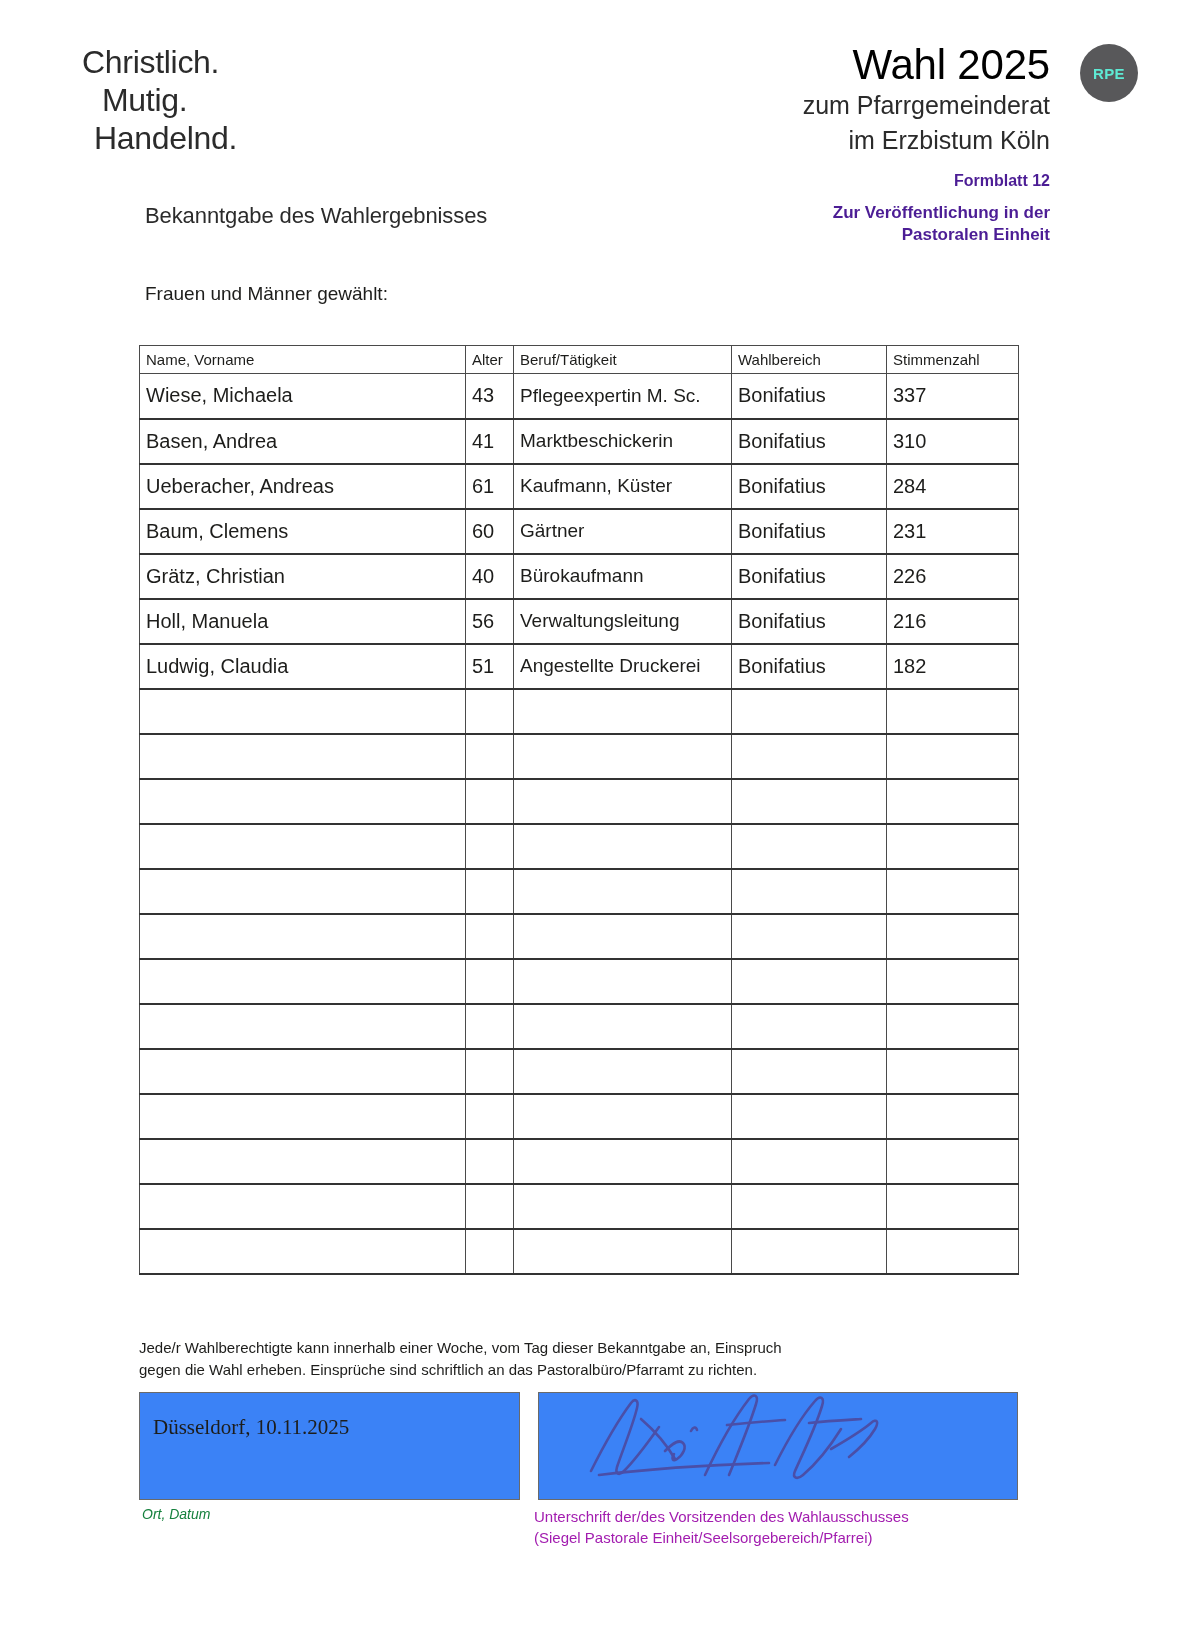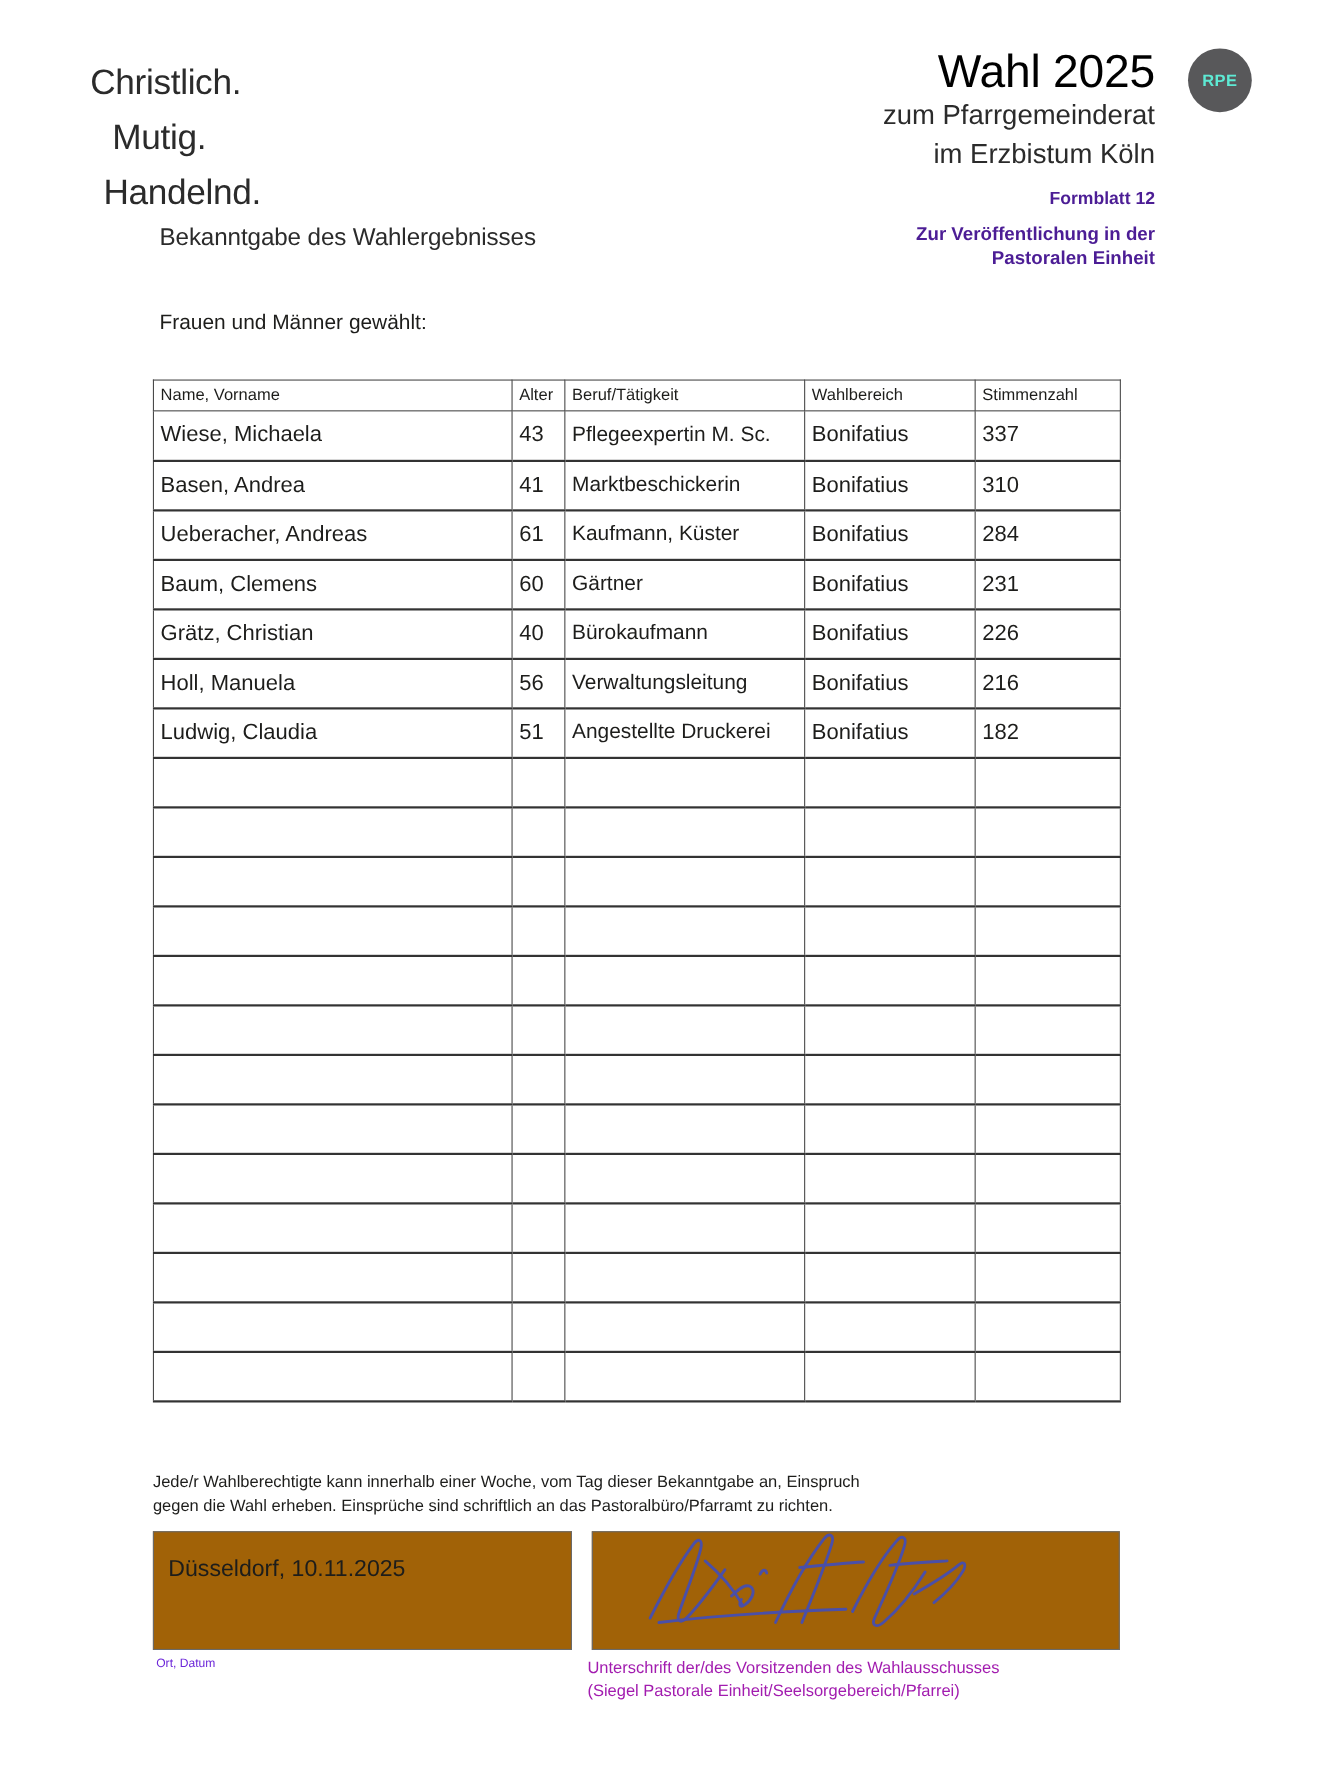--- a/index.html
+++ b/index.html
@@ -25,21 +25,21 @@
   .slogan {
     position: absolute;
     left: 82px;
     top: 44px;
     font-size: 32px;
     line-height: 1.18;
     font-weight: 400;
     letter-spacing: -0.3px;
     color: #2b2b2b;
   }
-  .slogan div { white-space: nowrap; margin-top: 12px; }
+  .slogan div { white-space: nowrap; }
   .slogan .l1 { margin-left: 0px; }
   .slogan .l2 { margin-left: 20px; }
   .slogan .l3 { margin-left: 12px; }
 
   .wahl-block {
     position: absolute;
     right: 150px;
     top: 44px;
     text-align: right;
   }
@@ -175,21 +175,22 @@
     left: 139px;
     top: 1392px;
     width: 879px;
     display: flex;
     gap: 8px;
   }
   .sig-box {
     border: 1px solid #6a6a6a;
     height: 108px;
     position: relative;
-    background: #a16207;
+    background: #3b82f6;
+    font-family: Liberation Serif, serif;
   }
   .sig-box.left  { width: 385px; }
   .sig-box.right { width: 486px; margin-left: 10px; }
   .sig-date {
     position: absolute;
     left: 13px;
     top: 22px;
     font-size: 21px;
     color: #1d1d1b;
   }
@@ -203,22 +204,23 @@
   .sig-captions {
     position: absolute;
     left: 139px;
     top: 1506px;
     width: 879px;
   }
   .cap-left {
     position: absolute;
     left: 3px;
     top: 0;
-    font-size: 11px;
-    color: #6d28d9;
+    font-size: 14px;
+    color: #15803d;
+    font-style: italic;
   }
   .cap-right {
     position: absolute;
     left: 395px;
     top: 0;
     font-size: 15px;
     line-height: 1.4;
     color: #a21caf;
   }
 </style>

